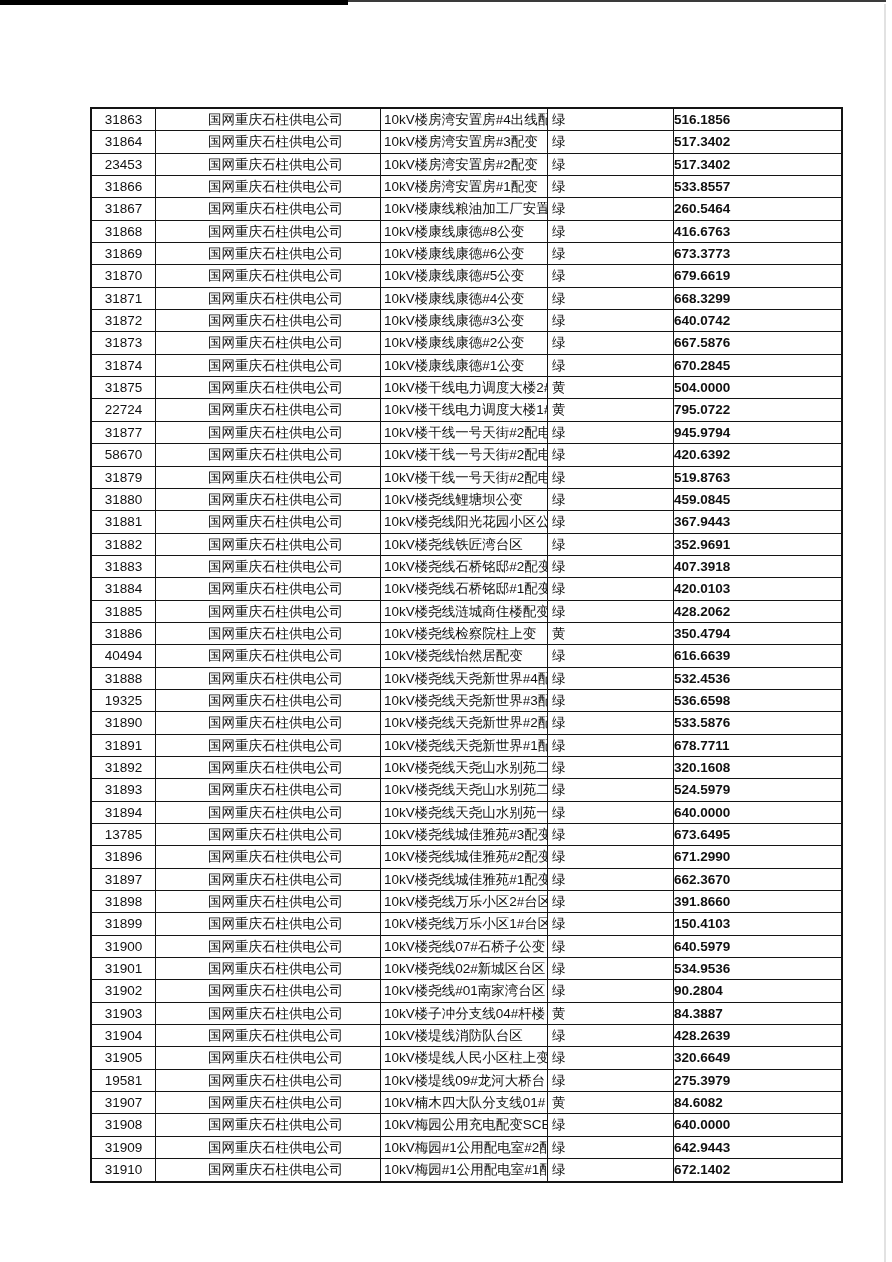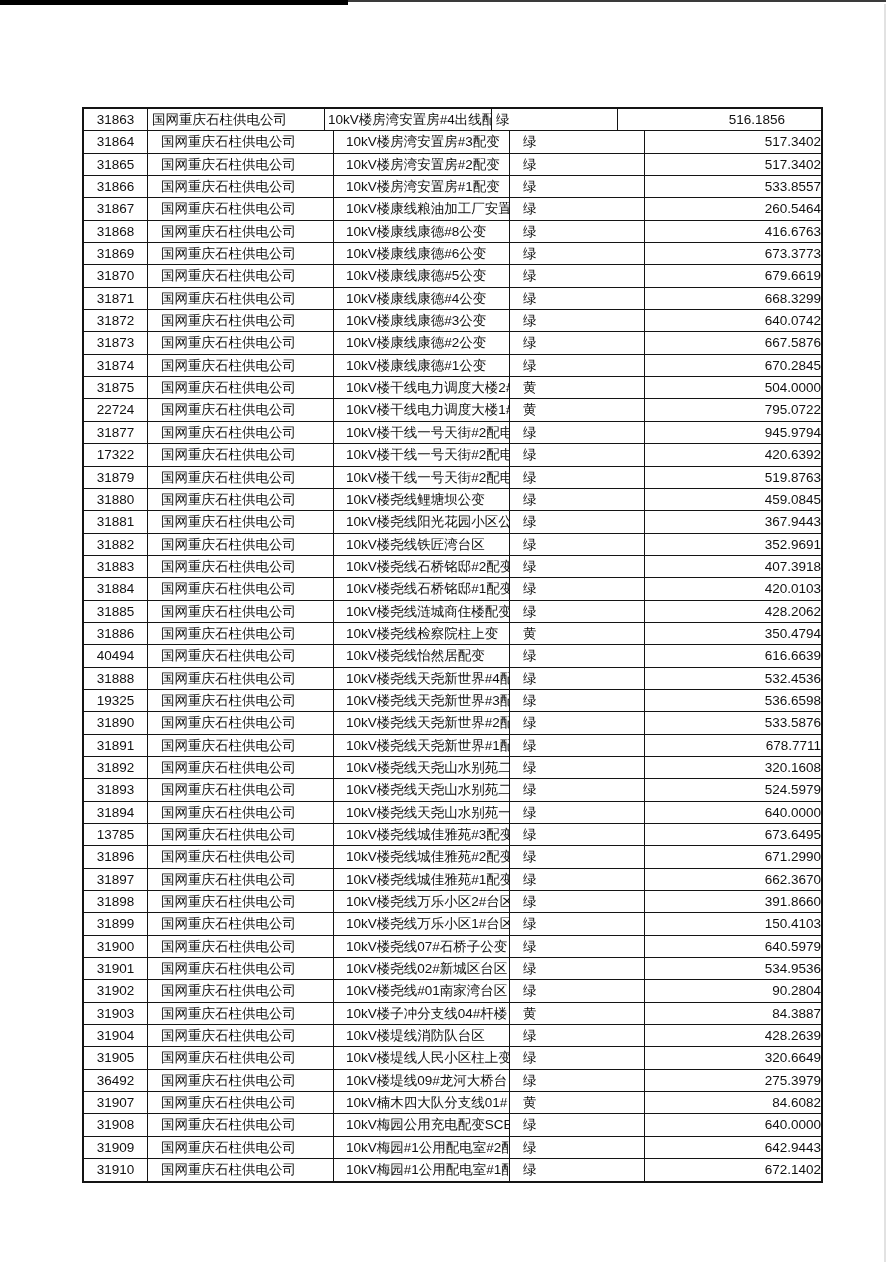--- a/index.html
+++ b/index.html
@@ -5,35 +5,35 @@
   html,body{margin:0;padding:0;}
   body{
     width:892px;height:1262px;position:relative;background:#ffffff;
     font-family:"Liberation Sans","DejaVu Sans",sans-serif;
     overflow:hidden;
   }
   .top-line{position:absolute;left:0;top:0;width:886px;height:1.5px;background:#3a3a3a;}
   .top-bar{position:absolute;left:0;top:0;width:348px;height:4.5px;background:#000000;}
   .right-edge{position:absolute;left:884px;top:4px;width:2px;height:1258px;background:#e2e2e2;}
   .sheet{
-    position:absolute;left:82px;top:107px;
+    position:absolute;left:90px;top:107px;
     border:2px solid #141414;background:#ffffff;
   }
   .trow{display:flex;height:21.35px;background:#ffffff;}
-  .trow + .trow{border-top:1.4px solid #141414;gap:9px;}
+  .trow + .trow{border-top:1.4px solid #141414;}
   .c{
     box-sizing:border-box;overflow:hidden;white-space:nowrap;
     font-size:13.5px;line-height:21.3px;color:#101010;
     border-right:1.4px solid #141414;flex:none;
   }
   .c-id{width:64px;text-align:center;}
-  .c-company{width:177px;padding-left:4px;}
+  .c-company{width:177px;padding-left:4px;margin-left:48px;}
   .c-feeder{width:167px;padding-left:3px;}
   .c-status{width:126px;padding-left:4px;}
-  .c-value{width:167px;text-align:right;border-right:none;}
+  .c-value{width:167px;text-align:left;border-right:none;font-weight:bold;}
 </style>
 </head>
 <body>
 
 <div class="top-line"></div>
 <div class="top-bar"></div>
 <div class="right-edge"></div>
 
 <div class="sheet">
     <div class="trow">
@@ -44,21 +44,21 @@
       <div class="c c-value">516.1856</div>
     </div>
     <div class="trow">
       <div class="c c-id">31864</div>
       <div class="c c-company">国网重庆石柱供电公司</div>
       <div class="c c-feeder">10kV楼房湾安置房#3配变</div>
       <div class="c c-status">绿</div>
       <div class="c c-value">517.3402</div>
     </div>
     <div class="trow">
-      <div class="c c-id">31865</div>
+      <div class="c c-id">23453</div>
       <div class="c c-company">国网重庆石柱供电公司</div>
       <div class="c c-feeder">10kV楼房湾安置房#2配变</div>
       <div class="c c-status">绿</div>
       <div class="c c-value">517.3402</div>
     </div>
     <div class="trow">
       <div class="c c-id">31866</div>
       <div class="c c-company">国网重庆石柱供电公司</div>
       <div class="c c-feeder">10kV楼房湾安置房#1配变</div>
       <div class="c c-status">绿</div>
@@ -135,21 +135,21 @@
       <div class="c c-value">795.0722</div>
     </div>
     <div class="trow">
       <div class="c c-id">31877</div>
       <div class="c c-company">国网重庆石柱供电公司</div>
       <div class="c c-feeder">10kV楼干线一号天街#2配电</div>
       <div class="c c-status">绿</div>
       <div class="c c-value">945.9794</div>
     </div>
     <div class="trow">
-      <div class="c c-id">17322</div>
+      <div class="c c-id">58670</div>
       <div class="c c-company">国网重庆石柱供电公司</div>
       <div class="c c-feeder">10kV楼干线一号天街#2配电</div>
       <div class="c c-status">绿</div>
       <div class="c c-value">420.6392</div>
     </div>
     <div class="trow">
       <div class="c c-id">31879</div>
       <div class="c c-company">国网重庆石柱供电公司</div>
       <div class="c c-feeder">10kV楼干线一号天街#2配电</div>
       <div class="c c-status">绿</div>
@@ -331,21 +331,21 @@
       <div class="c c-value">428.2639</div>
     </div>
     <div class="trow">
       <div class="c c-id">31905</div>
       <div class="c c-company">国网重庆石柱供电公司</div>
       <div class="c c-feeder">10kV楼堤线人民小区柱上变</div>
       <div class="c c-status">绿</div>
       <div class="c c-value">320.6649</div>
     </div>
     <div class="trow">
-      <div class="c c-id">36492</div>
+      <div class="c c-id">19581</div>
       <div class="c c-company">国网重庆石柱供电公司</div>
       <div class="c c-feeder">10kV楼堤线09#龙河大桥台</div>
       <div class="c c-status">绿</div>
       <div class="c c-value">275.3979</div>
     </div>
     <div class="trow">
       <div class="c c-id">31907</div>
       <div class="c c-company">国网重庆石柱供电公司</div>
       <div class="c c-feeder">10kV楠木四大队分支线01#</div>
       <div class="c c-status">黄</div>

